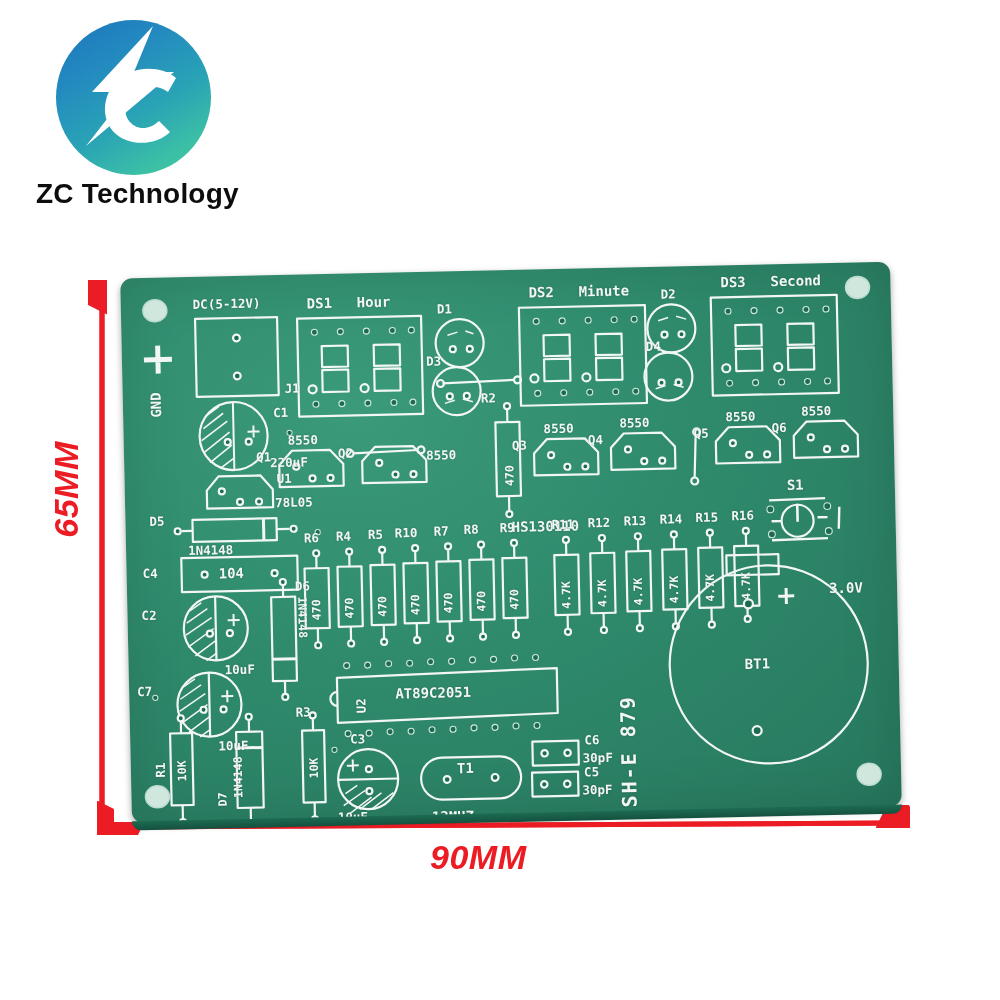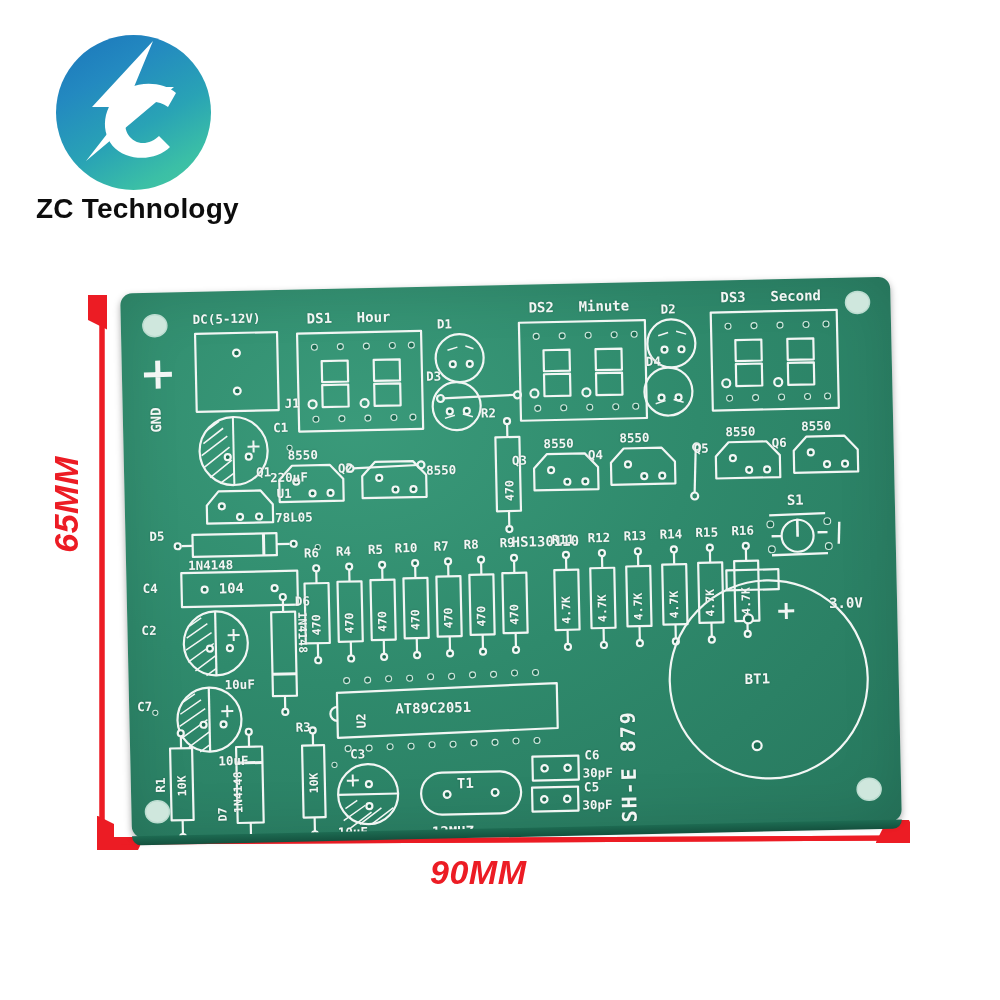--- a/index.html
+++ b/index.html
@@ -3,21 +3,21 @@
 <meta charset="utf-8">
 <style>
   html,body{margin:0;padding:0;}
   body{
     width:1000px;height:1000px;
     background:#ffffff;
     font-family:"Liberation Sans", sans-serif;
     overflow:hidden;
     position:relative;
   }
-  #stage{position:absolute;left:0;top:0;width:1000px;height:799px;margin-top:15px;}
+  #stage{position:absolute;left:0;top:0;width:1000px;height:799px;}
 
   
   #brand{position:absolute;left:36px;top:18px;width:260px;height:200px;}
   #logo-mark{
     position:absolute;left:20px;top:2px;width:155px;height:155px;border-radius:50%;
     background:linear-gradient(150deg,#1b75bb 0%,#2389c0 28%,#29a3b5 58%,#3bbfa6 82%,#46c8a0 100%);
   }
   #logo-mark svg{position:absolute;left:0;top:0;}
   #brand-name{
     position:absolute;left:0;top:160px;width:260px;

